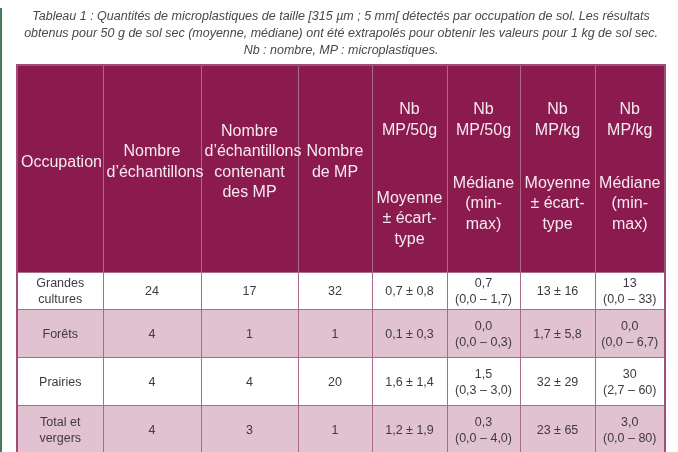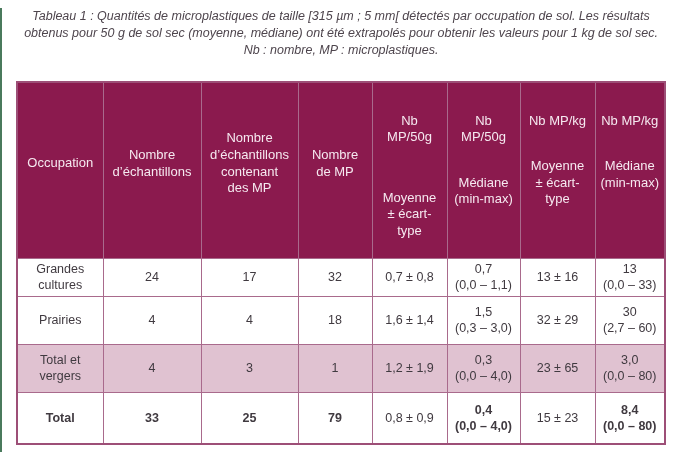--- a/index.html
+++ b/index.html
@@ -21,21 +21,21 @@
     font-family: "Liberation Sans", sans-serif;
     overflow: hidden;
   }
   .page { position: relative; width: 678px; height: 452px; }
   .green-edge {
     position: absolute; left: 0; top: 0;
     width: 2px; height: 452px;
     background: var(--accent-green);
   }
   .caption {
-    margin: 8px 16px 22px 20px;
+    margin: 8px 16px 5px 20px;
     text-align: center;
     font-style: italic;
     font-size: 12.5px;
     line-height: 1.36;
     color: var(--caption-text);
     white-space: pre-line;
   }
   table.mp-table {
     border-collapse: collapse;
     table-layout: fixed;
@@ -47,21 +47,21 @@
     border: 1.5px solid var(--border);
     text-align: center;
     white-space: pre-line;
     padding: 2px 3px;
   }
   .mp-table thead tr { height: 134px; }
   .mp-table thead th {
     background: var(--header-bg);
     color: var(--header-text);
     font-weight: normal;
-    font-size: 13px;
+    font-size: 16px;
     line-height: 1.28;
   }
   .mp-table thead th.mid { vertical-align: middle; padding-bottom: 16px; }
   .mp-table thead th.top { vertical-align: top; padding-top: 13px; }
   .mp-table thead th .ht { margin-bottom: 12px; }
   .mp-table thead th .ht.gap-xl { margin-bottom: 27px; }
   .mp-table tbody td {
     font-size: 12.5px;
     line-height: 1.3;
     color: var(--body-text);
@@ -135,30 +135,42 @@
     </thead>
     <tbody>
       <tr class="r0">
         <td>Grandes
 cultures</td>
         <td>24</td>
         <td>17</td>
         <td>32</td>
         <td>0,7 ± 0,8</td>
         <td>0,7
-(0,0 – 1,1)</td>
+(0,0 – 1,7)</td>
         <td>13 ± 16</td>
         <td>13
 (0,0 – 33)</td>
       </tr>
+      <tr class="alt">
+        <td>Forêts</td>
+        <td>4</td>
+        <td>1</td>
+        <td>1</td>
+        <td>0,1 ± 0,3</td>
+        <td>0,0
+(0,0 – 0,3)</td>
+        <td>1,7 ± 5,8</td>
+        <td>0,0
+(0,0 – 6,7)</td>
+      </tr>
       <tr>
         <td>Prairies</td>
         <td>4</td>
         <td>4</td>
-        <td>18</td>
+        <td>20</td>
         <td>1,6 ± 1,4</td>
         <td>1,5
 (0,3 – 3,0)</td>
         <td>32 ± 29</td>
         <td>30
 (2,7 – 60)</td>
       </tr>
       <tr class="alt">
         <td>Total et
 vergers</td>

